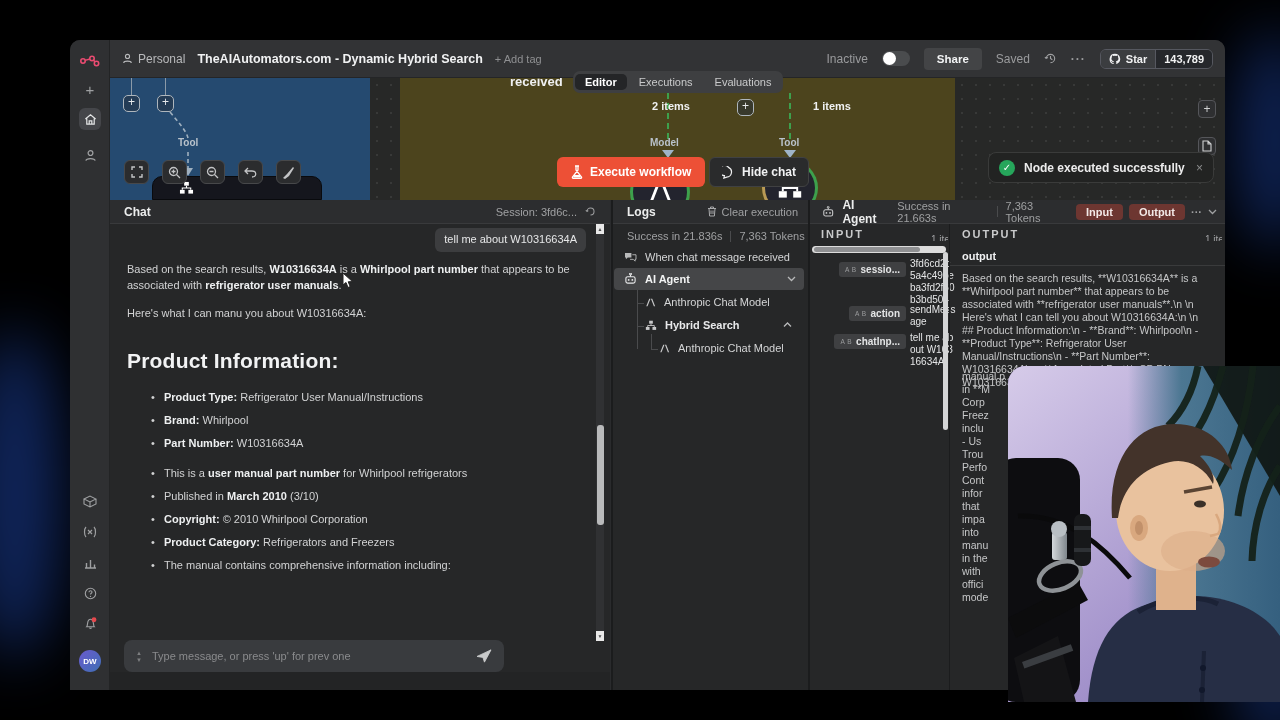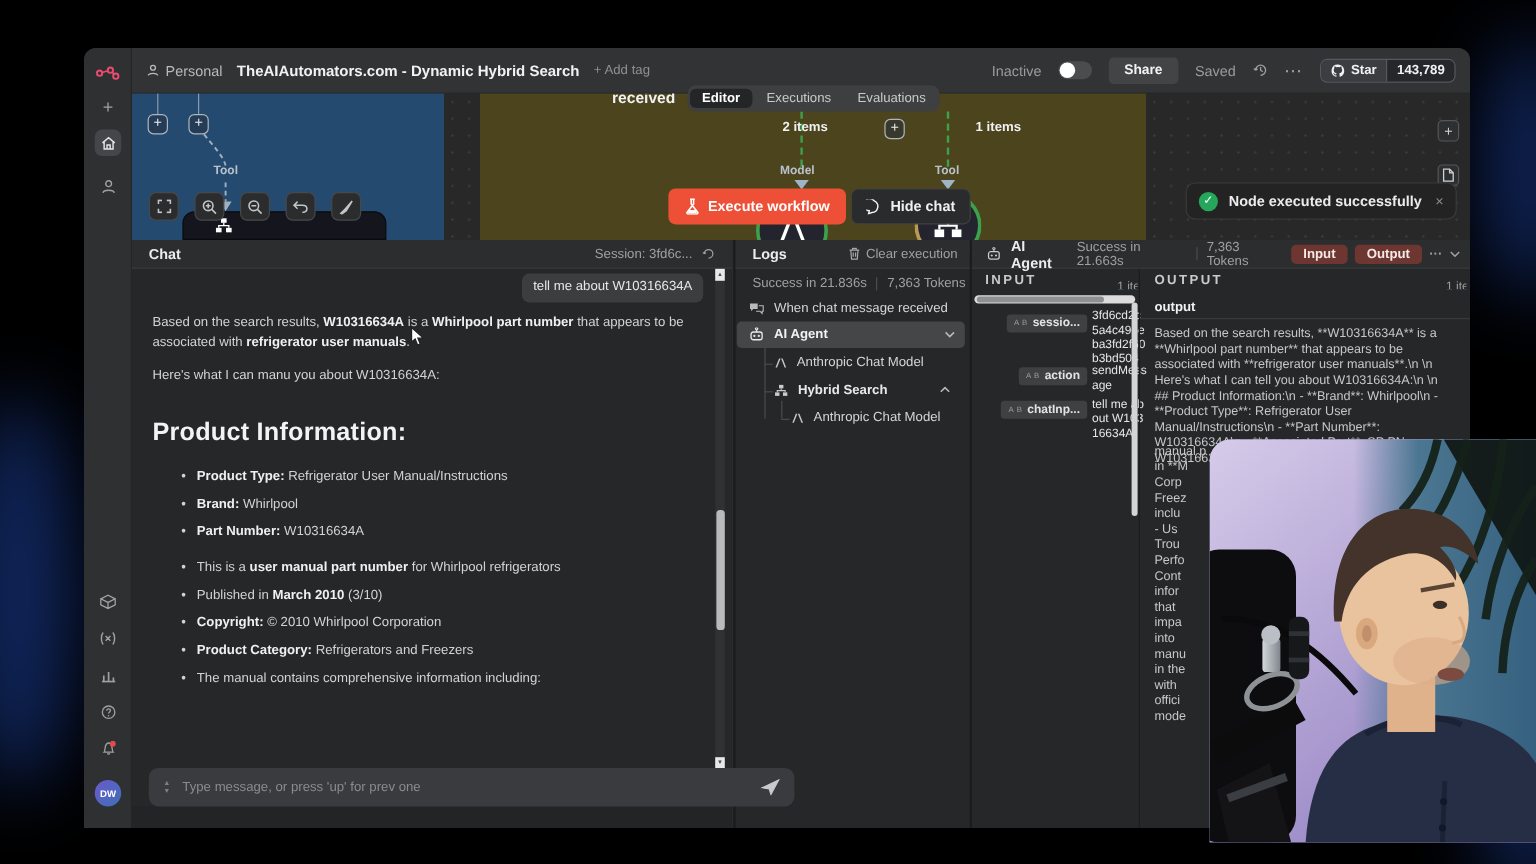--- a/index.html
+++ b/index.html
@@ -58,21 +58,21 @@
   .phead{position:absolute;height:24px;display:flex;align-items:center;background:#2c2d2f;border-bottom:1px solid #393a3c;z-index:12;}
   .ptitle{font-size:12px;font-weight:700;color:#eceded;}
   .small{font-size:11px;color:#9fa0a2;}
   .chatbody{position:absolute;left:110px;top:224px;width:486px;height:417px;overflow:hidden;z-index:11;padding:4px 10px 0 17px;color:#d2d3d4;font-size:11px;line-height:1.45;}
   .bubble{background:#3c3d3f;border-radius:6px;padding:4px 9px;color:#e6e7e8;font-size:11px;display:inline-block;}
   .chatbody b,.chatbody strong{color:#eef0f1;}
   .chat-h{font-size:21px;font-weight:700;color:#f2f3f4;margin:24px 0 0 0;letter-spacing:.2px;}
   ul.cl{list-style:none;margin:14px 0 0 0;padding:0 0 0 24px;}
   ul.cl li{position:relative;padding-left:13px;margin-bottom:7px;}
   ul.cl li::before{content:"•";position:absolute;left:0;top:0;color:#d2d3d4;}
-  .chatinput{left:124px;top:640px;width:538px;height:32px;background:#393b3e;border-radius:8px;display:flex;align-items:center;padding:0 12px;z-index:13;gap:10px;}
+  .chatinput{left:124px;top:640px;width:380px;height:32px;background:#393b3e;border-radius:8px;display:flex;align-items:center;padding:0 12px;z-index:13;gap:10px;}
   .ph{color:#8a8b8d;font-size:11px;}
   .sbtrack{left:596px;top:224px;width:8px;height:417px;background:#303133;z-index:12;}
   .sbarrow{position:absolute;left:0;width:8px;height:10px;background:#e8e8e8;color:#4a4b4c;font-size:5px;display:flex;align-items:center;justify-content:center;}
   .sbthumb{position:absolute;left:0.5px;width:7px;height:100px;background:#b9babb;border-radius:3px;}
 
   .treerow{position:absolute;height:22px;display:flex;align-items:center;gap:8px;font-size:11px;color:#d4d5d6;z-index:12;}
   .sel{background:#454648;border-radius:4px;color:#f2f3f3;font-weight:700;}
   .tline{position:absolute;background:#4a4b4d;z-index:11;}
 
   .inkey{display:inline-flex;align-items:center;gap:4px;background:#3f4042;border-radius:3px;padding:2px 6px;font-size:10px;font-weight:700;color:#e3e4e5;}

